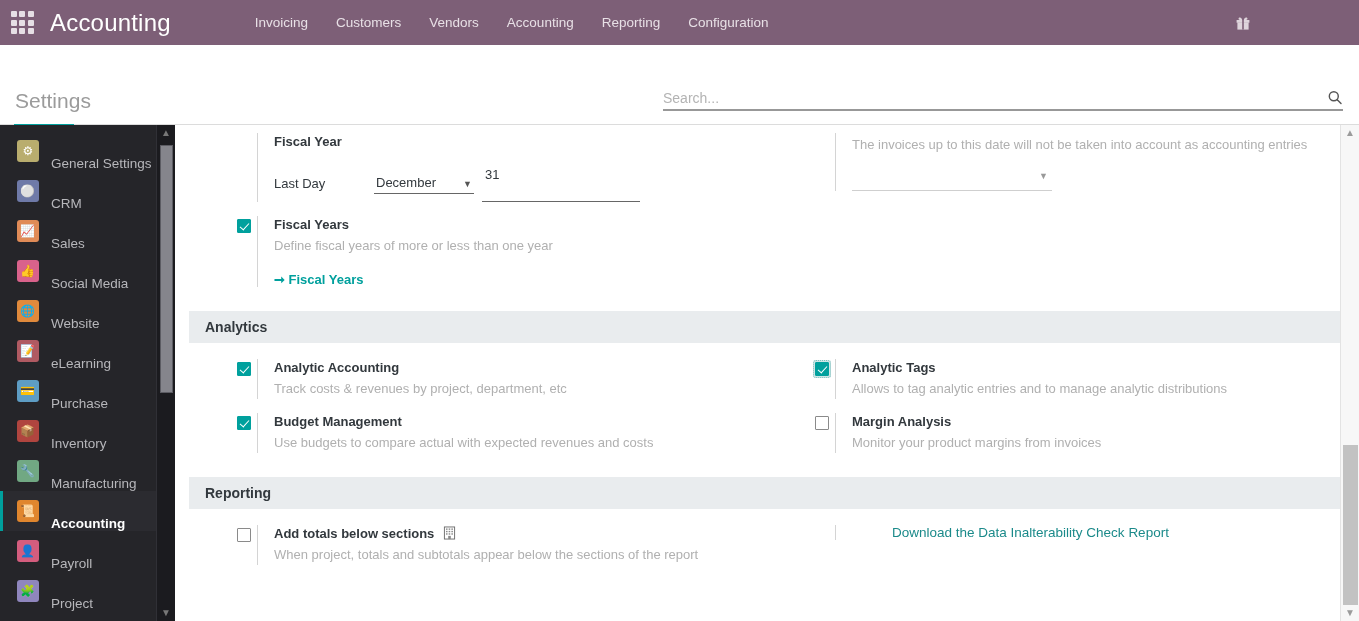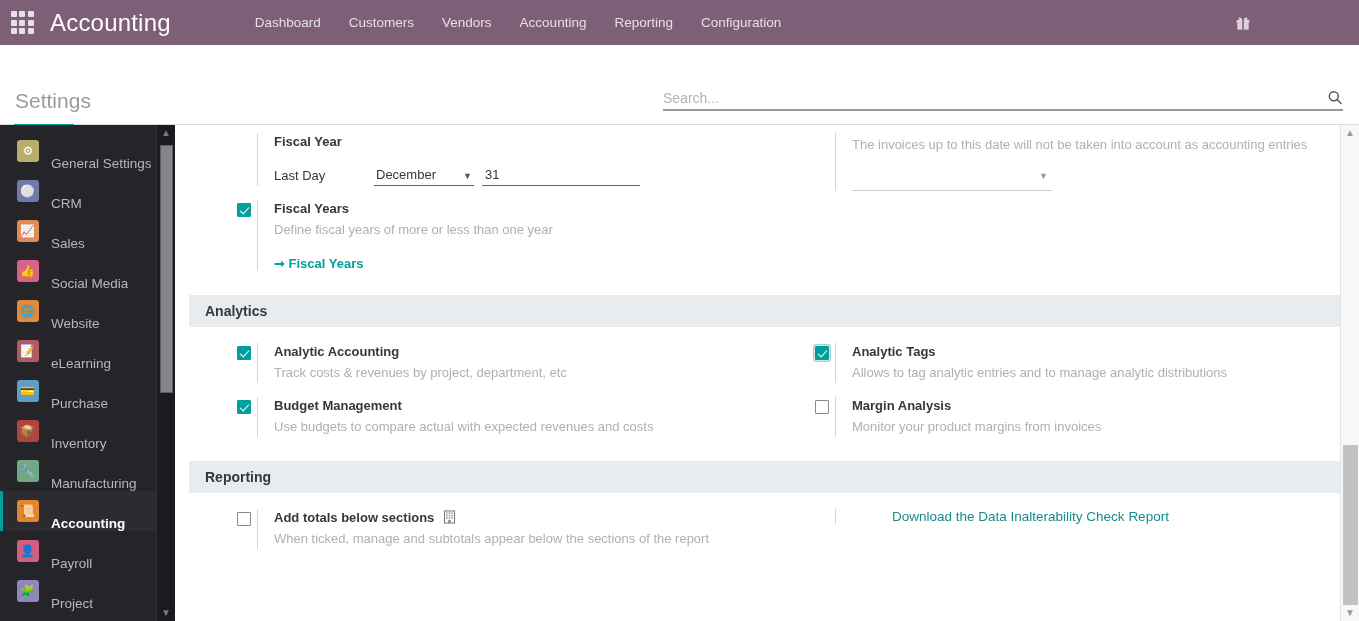--- a/index.html
+++ b/index.html
@@ -137,21 +137,21 @@
   .field-lbl{ width:100px; color:#32383d; font-size:13px; }
   .sel{
     width:100px; border:none; border-bottom:1px solid #666; background:transparent;
     font-family:inherit; font-size:13px; color:#32383d; padding:2px 0 3px 2px; outline:none;
     -webkit-appearance:none; appearance:none; cursor:pointer;
   }
   .selwrap{ position:relative; width:108px; }
   .selwrap .caret{ position:absolute; right:10px; top:6px; font-size:9px; color:#555; pointer-events:none;}
   .numinput{
     border:none;border-bottom:1px solid #666;background:transparent;font-family:inherit;
-    font-size:13px;color:#32383d;outline:none;width:158px;padding:2px 0 3px 3px;
+    font-size:13px;color:#32383d;outline:none;width:158px;padding:2px 0 19px 3px;
   }
   .date-empty{
     margin-top:14px; width:200px; border-bottom:1px solid #cfcfcf; height:22px;
     position:relative; cursor:pointer;
   }
   .date-empty .caret{ position:absolute; right:4px; top:2px; font-size:9px; color:#999;}
 
   .link-arrow{ color:#00a09d; font-size:13px; font-weight:700; text-decoration:none; cursor:pointer; display:inline-block; margin-top:16px;}
   .link-plain{ color:#1b8a8a; font-size:13.5px; text-decoration:none; cursor:pointer;margin-left:40px;}
 
@@ -184,21 +184,21 @@
         <i></i>
         <i></i>
         <i></i>
         <i></i>
         <i></i>
     </div>
   </div>
   <div class="brand">Accounting</div>
 
   <nav class="menu">
-    <a href="#">Dashboard</a>
+    <a href="#">Invoicing</a>
     <a href="#">Customers</a>
     <a href="#">Vendors</a>
     <a href="#">Accounting</a>
     <a href="#">Reporting</a>
     <a href="#">Configuration</a>
   </nav>
 
   <div class="nav-right">
     <div class="nav-icon">
       <svg width="17" height="17" viewBox="0 0 20 20">
@@ -452,21 +452,21 @@
                     <rect x="3.2" y="5.2" width="1.7" height="1.5"></rect>
                       <rect x="6.1" y="5.2" width="1.7" height="1.5"></rect>
                       <rect x="9" y="5.2" width="1.7" height="1.5"></rect>
                     <rect x="3.2" y="7.8" width="1.7" height="1.5"></rect>
                       <rect x="6.1" y="7.8" width="1.7" height="1.5"></rect>
                       <rect x="9" y="7.8" width="1.7" height="1.5"></rect>
                     <rect x="5.6" y="10.6" width="2.8" height="3.4"></rect>
                   </g>
                 </svg>
               </div>
-              <div class="s-help">When ticked, manage and subtotals appear below the sections of the report</div>
+              <div class="s-help">When project, totals and subtotals appear below the sections of the report</div>
             </div>
           </div>
         </div>
         <div class="col">
           <div class="setting">
             <div class="cb-spacer"></div>
             <div class="txt">
               <a class="link-plain" href="#">Download the Data Inalterability Check Report</a>
             </div>
           </div>

